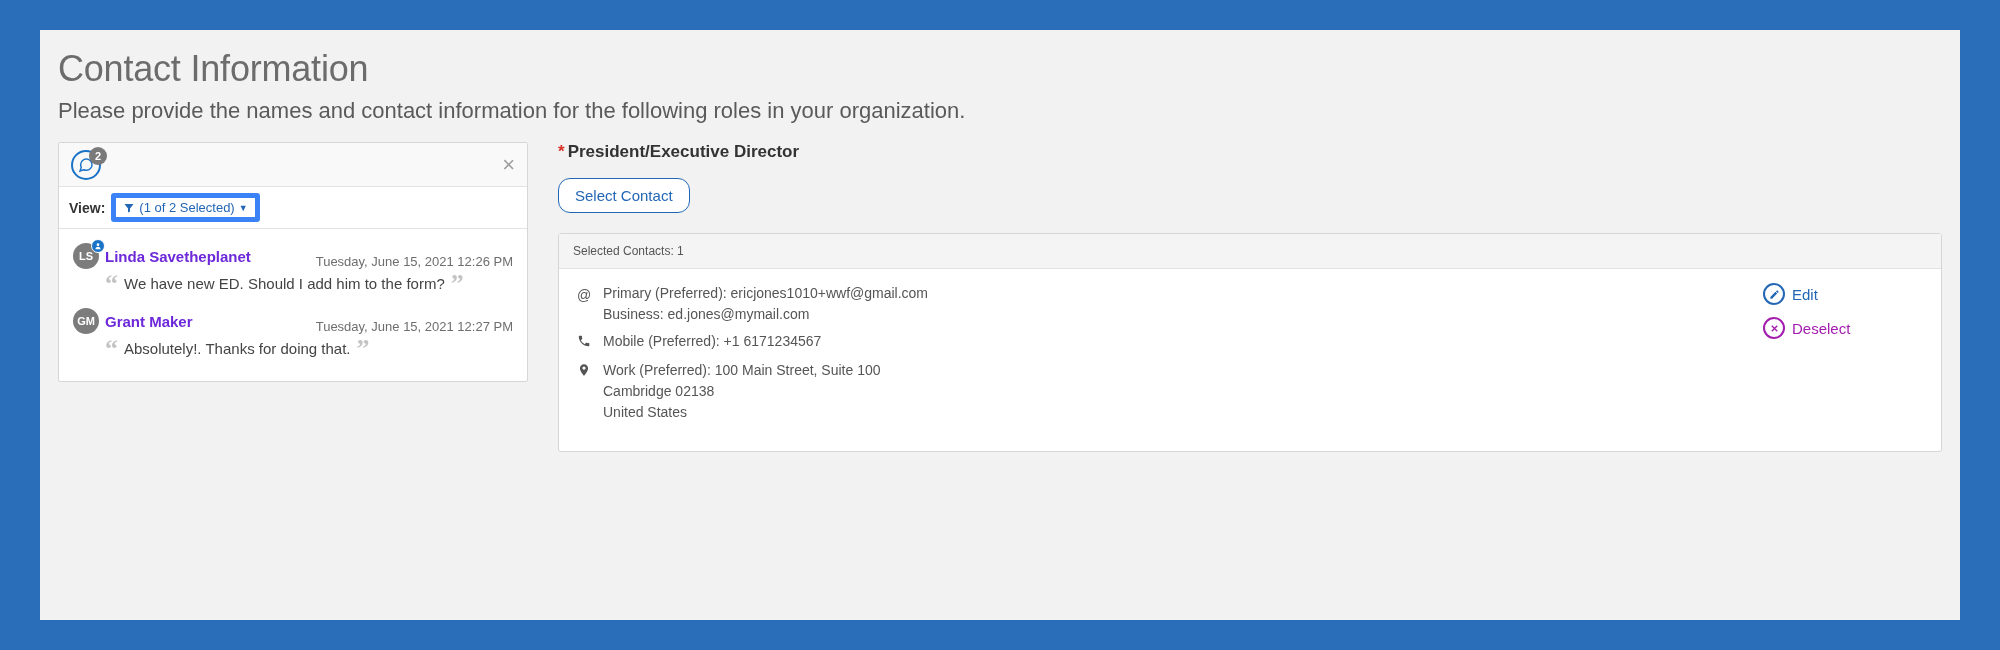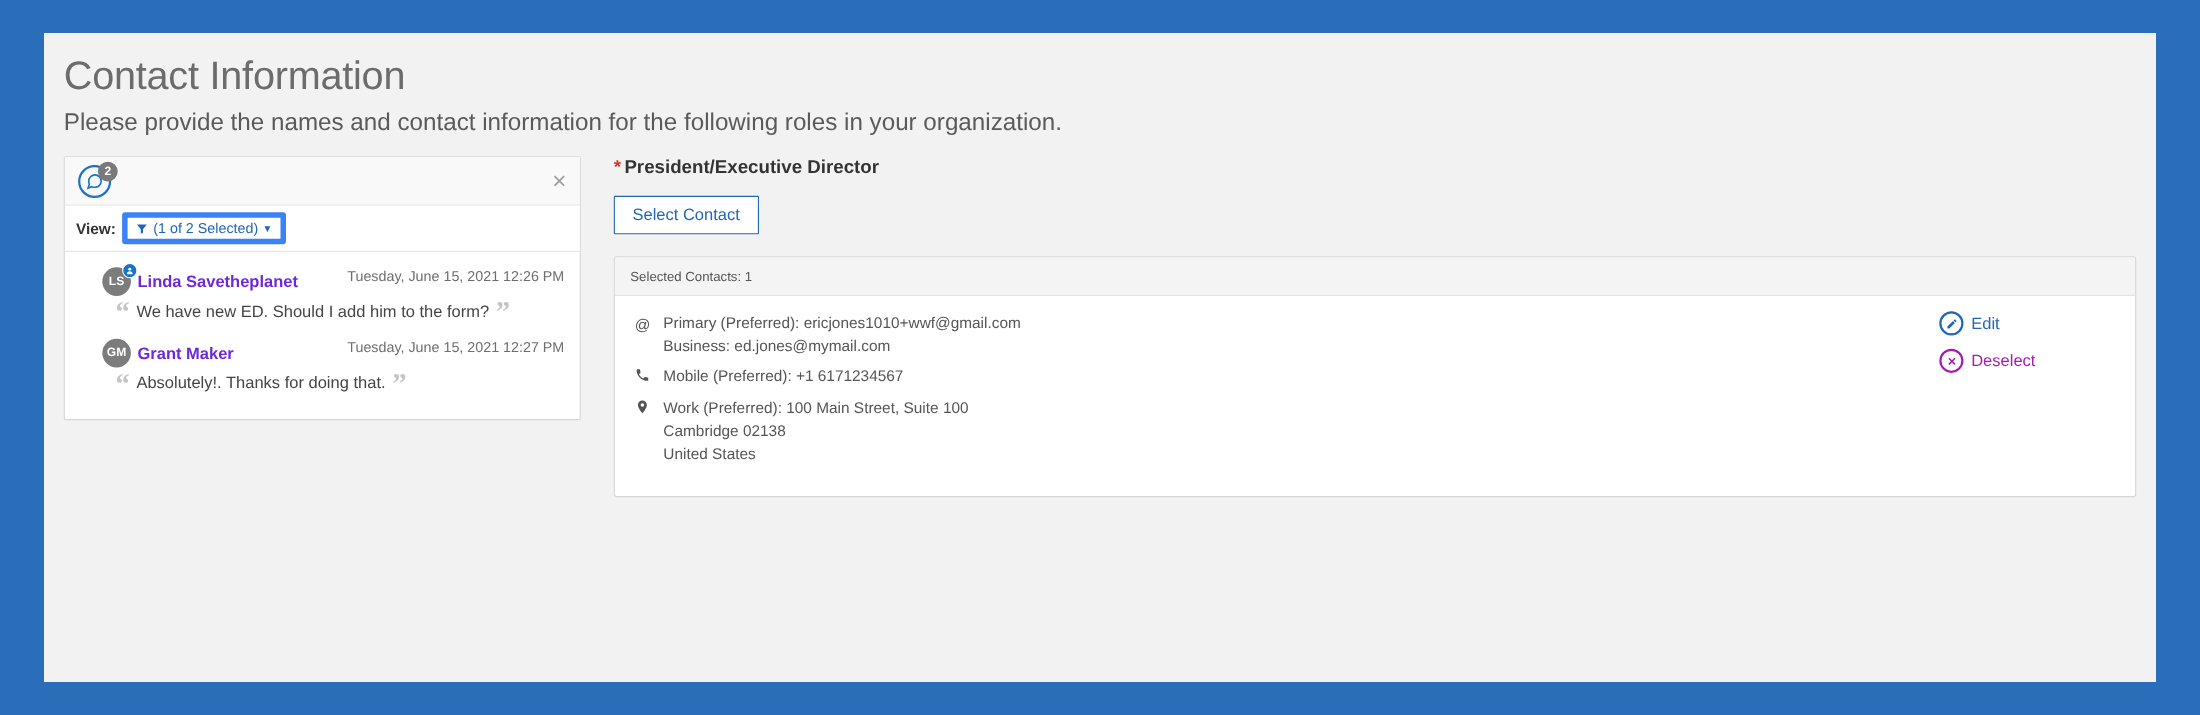--- a/index.html
+++ b/index.html
@@ -117,23 +117,22 @@
       font-size: 9px;
     }
     .comments-list {
       padding: 6px 8px 16px 8px;
     }
     .comment-item {
       padding: 8px 6px 8px 6px;
     }
     .comment-head {
       display: flex;
-      align-items: flex-start;
+      align-items: flex-end;
       justify-content: space-between;
-      margin-left: 20px;
     }
     .comment-head-left {
       display: flex;
       align-items: center;
       gap: 6px;
       position: relative;
     }
     .avatar-circle {
       width: 26px;
       height: 26px;
@@ -200,21 +199,21 @@
       color: #d93025;
       font-weight: 700;
       margin-right: 3px;
     }
     .select-btn {
       border: 1px solid #2366b5;
       color: #2366b5;
       background: #fff;
       padding: 8px 16px;
       font-size: 15px;
-      border-radius: 1px;
+      border-radius: 12px;
       cursor: pointer;
       margin-bottom: 20px;
     }
     .selected-card {
       border: 1px solid #d6d6d6;
       border-radius: 3px;
       background: #fff;
     }
     .selected-card-head {
       background: #f4f4f4;

